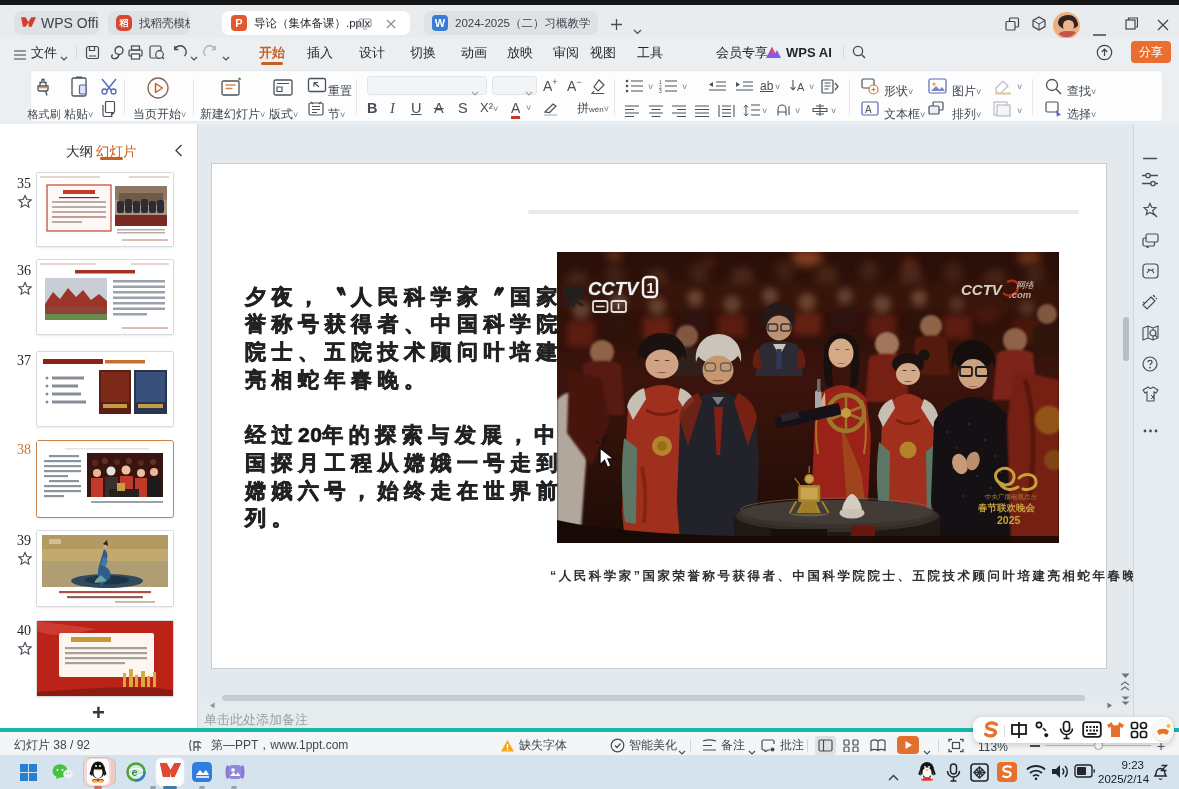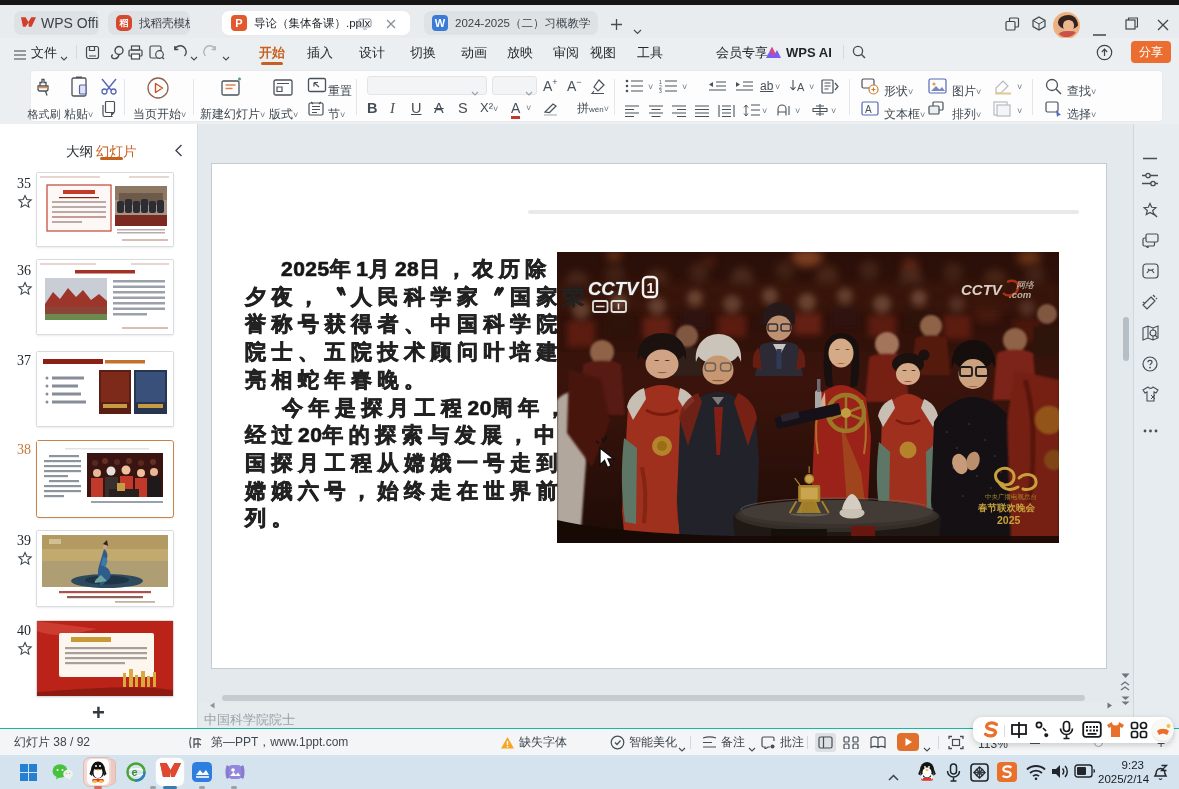--- a/index.html
+++ b/index.html
@@ -31,21 +31,21 @@
 .thumb{position:absolute;left:36px;width:138px;background:#fff;border:1px solid #d8dce0;border-radius:2px;box-shadow:0 1px 2px rgba(0,0,0,.08)}
 .tnum{position:absolute;left:13px;width:22px;text-align:center;font-family:"Liberation Serif",serif;font-size:14px;color:#20262b}
 .tstar{position:absolute;left:17px}
 #slide{left:212px;top:164px;width:894px;height:504px;background:#fff;box-shadow:0 0 0 1px rgba(170,178,185,.55)}
 #slidetext{position:absolute;left:33px;top:91px;width:286px;font-weight:bold;font-size:21px;line-height:27.7px;color:#141414;letter-spacing:5.5px;white-space:nowrap;-webkit-text-stroke:.7px #222}
 #slidetext i{letter-spacing:.5px;font-style:normal}
 #caption{position:absolute;left:338px;top:404px;width:516px;text-align:center;font-size:12.5px;font-weight:bold;color:#2f2f2f;letter-spacing:2.5px;white-space:nowrap}
 #divbar{position:absolute;left:316px;top:46px;width:551px;height:4px;background:#e9e9eb;border-radius:2px}
 
 #notesrow{left:199px;top:703px;width:980px;height:25px;background:#e6ebee}
-#statusbar{left:0;top:728px;width:1179px;height:27px;background:#f3f5f6;border-top:1px solid #14b8a6;font-size:12px;color:#3d454d}
+#statusbar{left:0;top:728px;width:1179px;height:27px;background:#f3f5f6;border-top:4px solid #14b8a6;font-size:12px;color:#3d454d}
 .st{position:absolute;top:6px;height:15px;line-height:15px;white-space:nowrap}
 #taskbar{left:0;top:755px;width:1179px;height:34px;background:#d4e3ee}
 #sogou{left:973px;top:717px;width:200px;height:26px;background:#fff;border-radius:9px;box-shadow:0 2px 6px rgba(0,0,0,.18);z-index:30}
 .sep12{position:absolute;top:8px;width:1px;height:12px;background:#d8dce0}
 </style></head>
 <body>
 <div class="abs" id="topstrip"></div>
 <div class="abs" id="titlebar">
   <div class="tab tabg" style="left:14px;width:85px;padding:0 7px;font-size:14px"><svg class="wlogo" width="15" height="12" viewBox="0 0 17 13" style="margin-right:5px">
         <path d="M0 0h5.2l3.2 5.5L11.6 0H17l-5 10.8H8.7L8.4 6 5.3 10.8H2.2z" fill="#d33f2a"></path>
@@ -799,21 +799,22 @@
       <text x="421" y="259" font-size="9.5" fill="#c8a13c" font-weight="bold">春节联欢晚会</text>
       <text x="440" y="272" font-size="10.5" fill="#c8a13c" font-weight="bold">2025</text>
     </g>
 
     <g transform="translate(43,196)">
       <path d="M2-10l1.5 4M-4-7l3 2.5M6-12l-1 4.5" stroke="#111" stroke-width="1.6"></path>
       <path d="M0 0v17l4.5-4.5 3 7 3.5-1.8-3-6.7h6z" fill="#fff" stroke="#111" stroke-width="1.4"></path>
     </g>
   </svg>
   </div>
-  <div id="slidetext"><span style="margin-left:36px"><i>2025</i>年<i>1</i>月<i>28</i>日，农历除</span><br>夕夜，〝人民科学家〞国家荣<br>誉称号获得者、中国科学院<br>院士、五院技术顾问叶培建<br>亮相蛇年春晚。<br><span style="margin-left:37px">今年是探月工程<i>20</i>周年，</span><br>经过<i>20</i>年的探索与发展，中<br>国探月工程从嫦娥一号走到<br>嫦娥六号，始终走在世界前<br>列。</div>
+  <div id="slidetext"><br>夕夜，〝人民科学家〞国家荣<br>誉称号获得者、中国科学院<br>院士、五院技术顾问叶培建<br>亮相蛇年春晚。<br><br>经过<i>20</i>年的探索与发展，中<br>国探月工程从嫦娥一号走到<br>嫦娥六号，始终走在世界前<br>列。</div>
+  <div id="caption">“人民科学家”国家荣誉称号获得者、中国科学院院士、五院技术顾问叶培建亮相蛇年春晚</div>
 </div>
 <div class="abs" id="notesrow"></div>
 
 <div class="abs" style="left:1123px;top:317px;width:6px;height:44px;background:#b7bfc6;border-radius:3px"></div>
 <div class="abs" style="left:1133px;top:124px;width:1px;height:604px;background:#d2d7db"></div>
 <div class="abs" style="left:208px;top:695px"><svg width="8" height="7" viewBox="0 0 8 7">
       <path d="M6.5 0.5L2 3.5l4.5 3z" fill="#8b939a"></path>
     </svg></div>
 <div class="abs" style="left:222px;top:695px;width:863px;height:6px;background:#c5cbd0;border-radius:3px"></div>
 <div class="abs" style="left:1106px;top:695px"><svg width="8" height="7" viewBox="0 0 8 7">
@@ -866,21 +867,21 @@
  <div class="abs" style="left:8px;top:262px"><svg width="17" height="16" viewBox="0 0 17 16">
         <path d="M6 1L1 4l2 3 2-1v9h7V6l2 1 2-3-5-3a3 3 0 01-5 0z" fill="none" stroke="#454e57" stroke-width="1.1"></path>
         <path d="M9 9l4 4m0-4l-4 4" stroke="#454e57" stroke-width="1"></path>
       </svg></div>
  <div class="abs" style="left:9px;top:295px"><svg width="15" height="4" viewBox="0 0 15 4">
         <circle cx="2" cy="2" r="1.4" fill="#454e57"></circle>
         <circle cx="7.5" cy="2" r="1.4" fill="#454e57"></circle>
         <circle cx="13" cy="2" r="1.4" fill="#454e57"></circle>
       </svg></div>
 </div>
-<div class="abs" style="left:204px;top:711px;font-size:13px;color:#99a1a9">中国科学院院士</div>
+<div class="abs" style="left:204px;top:711px;font-size:13px;color:#99a1a9">单击此处添加备注</div>
 <div class="abs" style="left:92px;top:700px;font-size:22px;color:#33393f;font-weight:bold">+</div>
 <div class="abs" id="statusbar">
   <div class="st" style="left:14px">幻灯片 38 / 92</div>
   <div class="st" style="left:211px;color:#41494f">第—PPT，www.1ppt.com</div>
   <div class="st" style="left:519px">缺失字体</div>
   <div class="abs" style="left:501px;top:8px"><svg width="13" height="12" viewBox="0 0 13 12">
         <path d="M6.5 0L13 11.5H0z" fill="#f5a623"></path>
         <rect x="5.8" y="4" width="1.4" height="4" fill="#fff"></rect>
         <rect x="5.8" y="9" width="1.4" height="1.4" fill="#fff"></rect>
       </svg></div>

